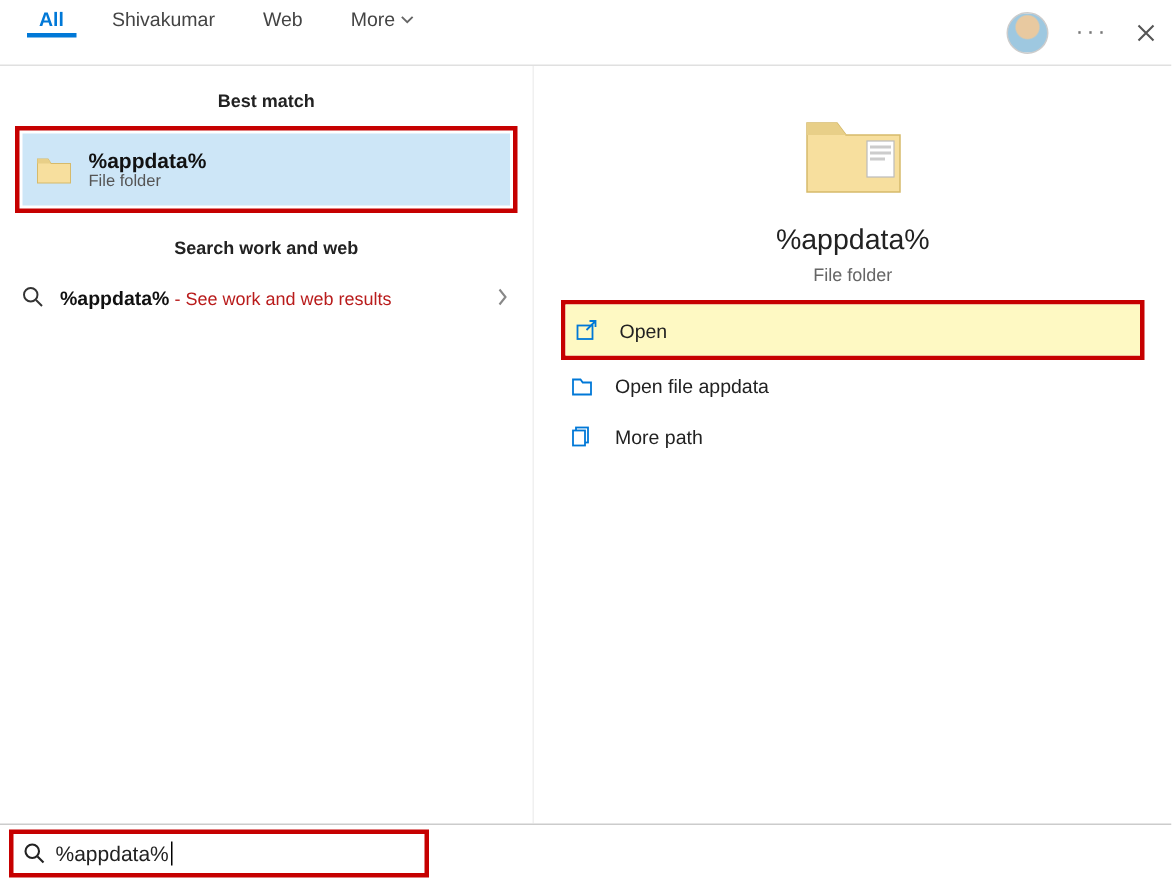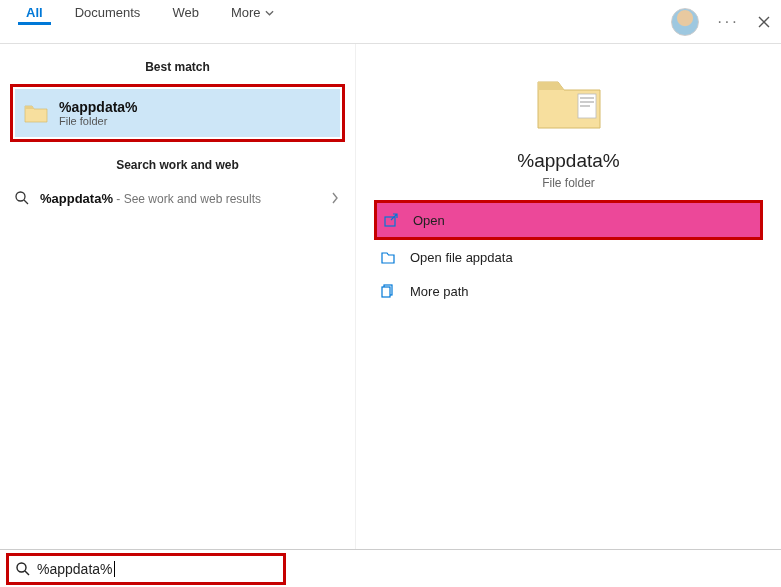--- a/index.html
+++ b/index.html
@@ -25,34 +25,34 @@
   .section-label { font-size: 12px; font-weight: 600; color: #222; padding: 6px 14px 6px 14px; text-align: center; }
 
   .best-match { margin: 4px 10px 10px 10px; border: 3px solid #c60000; padding: 2px; }
   .best-match-row { background: #cde6f7; display: flex; align-items: center; padding: 10px 8px; gap: 10px; cursor: pointer; }
   .folder-small { width: 26px; height: 22px; flex-shrink: 0; }
   .bm-title { font-size: 14px; font-weight: 600; color: #111; }
   .bm-sub { font-size: 11px; color: #555; }
 
   .web-row { display: flex; align-items: center; padding: 12px 14px; gap: 10px; cursor: pointer; position: relative; }
   .web-text { font-size: 13px; color: #111; font-weight: 600; }
-  .web-sub { font-size: 12px; color: #737373; font-weight: 400; }
+  .web-sub { font-size: 12px; color: #b91c1c; font-weight: 400; }
   .web-row .chev-r { position: absolute; right: 16px; color: #888; }
 
   
   .preview-icon { text-align: center; margin-top: 10px; }
   .preview-title { text-align: center; font-size: 19px; margin-top: 18px; color: #222; }
   .preview-sub { text-align: center; font-size: 12px; color: #666; margin-top: 4px; }
   .meta { margin-top: 34px; padding-bottom: 18px; border-bottom: 1px solid #e8e8e8; display: flex; font-size: 12px; }
   .meta-label { color: #666; width: 90px; }
   .meta-value { color: #333; text-decoration: underline; cursor: pointer; }
 
   .actions { margin-top: 10px; }
   .action { display: flex; align-items: center; gap: 14px; padding: 9px 6px; font-size: 13px; color: #222; cursor: pointer; }
-  .action.hl { background: #ec4899; }
+  .action.hl { background: #fef9c3; }
   .action-frame { border: 3px solid #c60000; padding: 0; }
   .action svg { flex-shrink: 0; }
 
   
   .searchbar { position: absolute; left: 0; right: 0; bottom: 0; height: 38px; background: #fff; border-top: 1px solid #ccc; display: flex; align-items: center; padding: 0 6px; }
   .search-input-wrap { border: 3px solid #c60000; display: flex; align-items: center; height: 32px; width: 280px; padding: 0 6px; }
   .search-icon { color: #333; margin-right: 6px; }
   .caret { display: inline-block; width: 1px; height: 16px; background: #000; margin-left: 1px; animation: blink 1s step-end infinite; }
   @keyframes blink { 50% { opacity: 0; } }
 
@@ -60,21 +60,21 @@
 </style>
 </head>
 <body>
 
 <div class="header">
   <div class="tabs">
     <div class="tab active">
         <span>All</span>
       </div>
     <div class="tab">
-        <span>Documents</span>
+        <span>Shivakumar</span>
       </div>
     <div class="tab">
         <span>Web</span>
       </div>
     <div class="tab">
       <span>More</span>
       <span class="chev">
         <svg width="9" height="6" viewBox="0 0 10 6">
             <path d="M1 1 L5 5 L9 1" stroke="#666" stroke-width="1.4" fill="none"></path>
           </svg>

